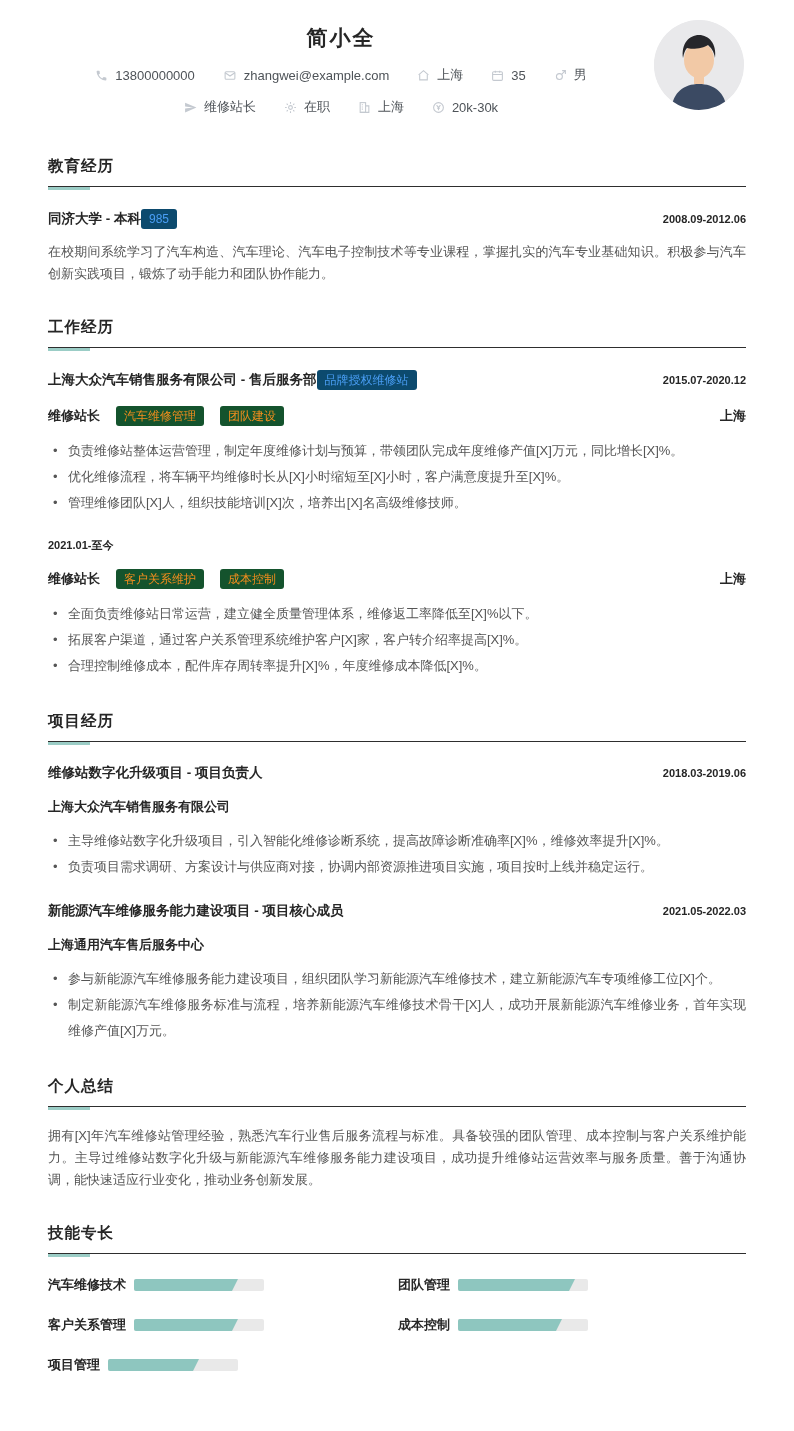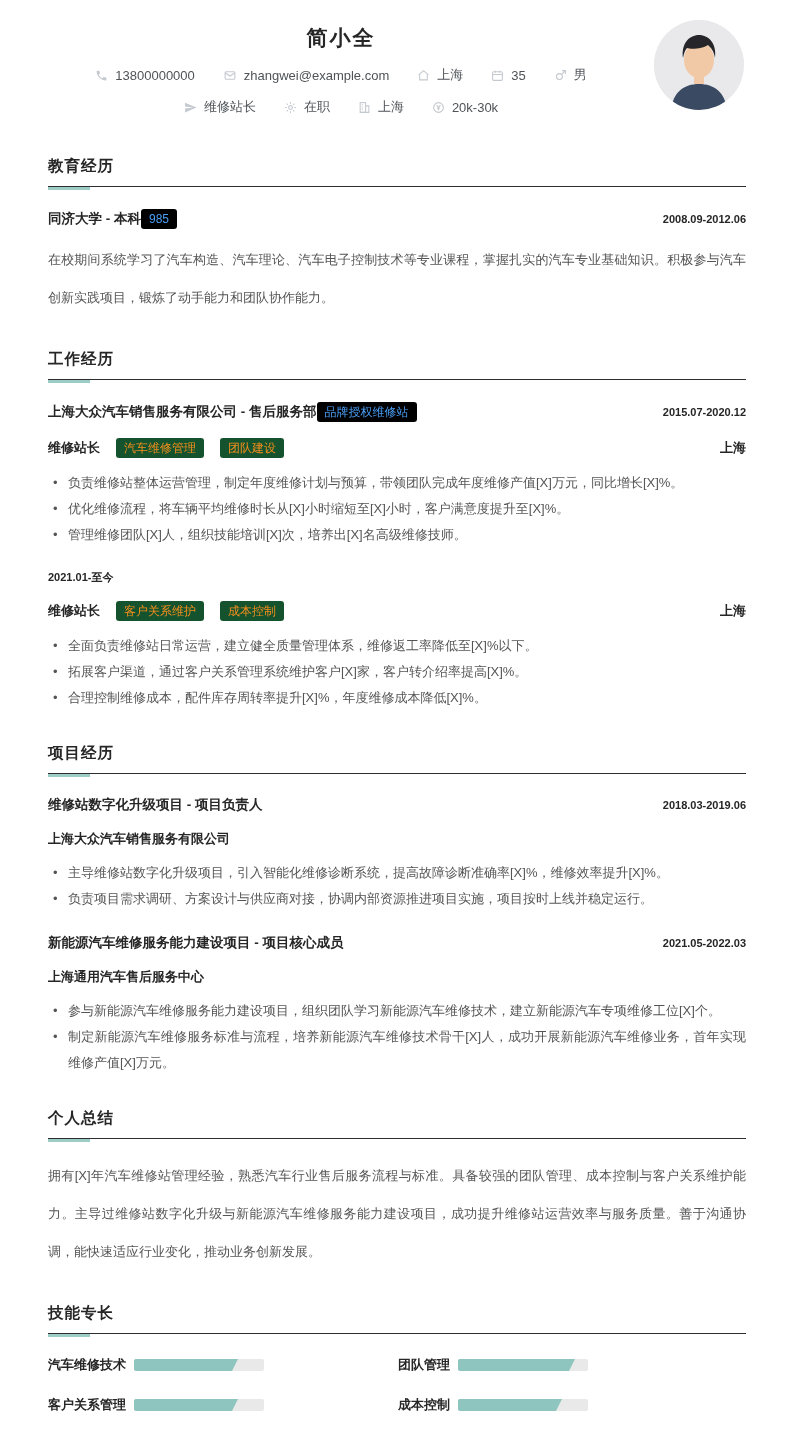--- a/index.html
+++ b/index.html
@@ -32,24 +32,24 @@
   .entry-left { display:flex; align-items:center; gap:0; min-width:0; }
   .entry-title { font-weight:bold; font-size:13.5px; color:#262626; }
   .entry-date { font-weight:bold; font-size:11px; color:#262626; white-space:nowrap; }
   .entry-loc { font-weight:bold; font-size:13px; color:#262626; white-space:nowrap; }
   .sub-row { display:flex; justify-content:space-between; align-items:center; margin-top:16px; }
   .sub-left { display:flex; align-items:center; gap:16px; }
   .role { font-weight:bold; font-size:13px; color:#262626; }
   .major { font-weight:bold; font-size:13px; color:#262626; margin-top:16px; }
 
   .tag { display:inline-block; font-size:12px; font-weight:normal; line-height:18px; padding:1px 8px; border-radius:3px; white-space:nowrap; }
-  .tag-blue { background:#000000; color:#4a9ef5; }
+  .tag-blue { background:#0c4a6e; color:#4a9ef5; }
   .tag-orange { background:#14532d; color:#f58e1d;font-family:Liberation Serif, serif; }
 
-  .desc { color:#555; font-size:13px; line-height:38px; margin-top:12px; text-align:justify; }
+  .desc { color:#555; font-size:13px; line-height:22px; margin-top:12px; text-align:justify; }
 
   ul.bullets { list-style:none; margin:12px 0 0; padding:0; }
   ul.bullets li { position:relative; padding-left:20px; color:#555; font-size:13px; line-height:26px; text-align:justify; }
   ul.bullets li::before { content:"•"; position:absolute; left:5px; top:0; color:#555; }
 
   
   .skills-grid { display:grid; grid-template-columns:350px 1fr; row-gap:22px; margin-top:22px; }
   .skill-row { display:flex; align-items:center; }
   .skill-label { font-weight:bold; font-size:13px; color:#262626; white-space:nowrap; }
   .skill-track { width:130px; height:12px; background:#e9e9e9; border-radius:2px; margin-left:8px; overflow:hidden; }

